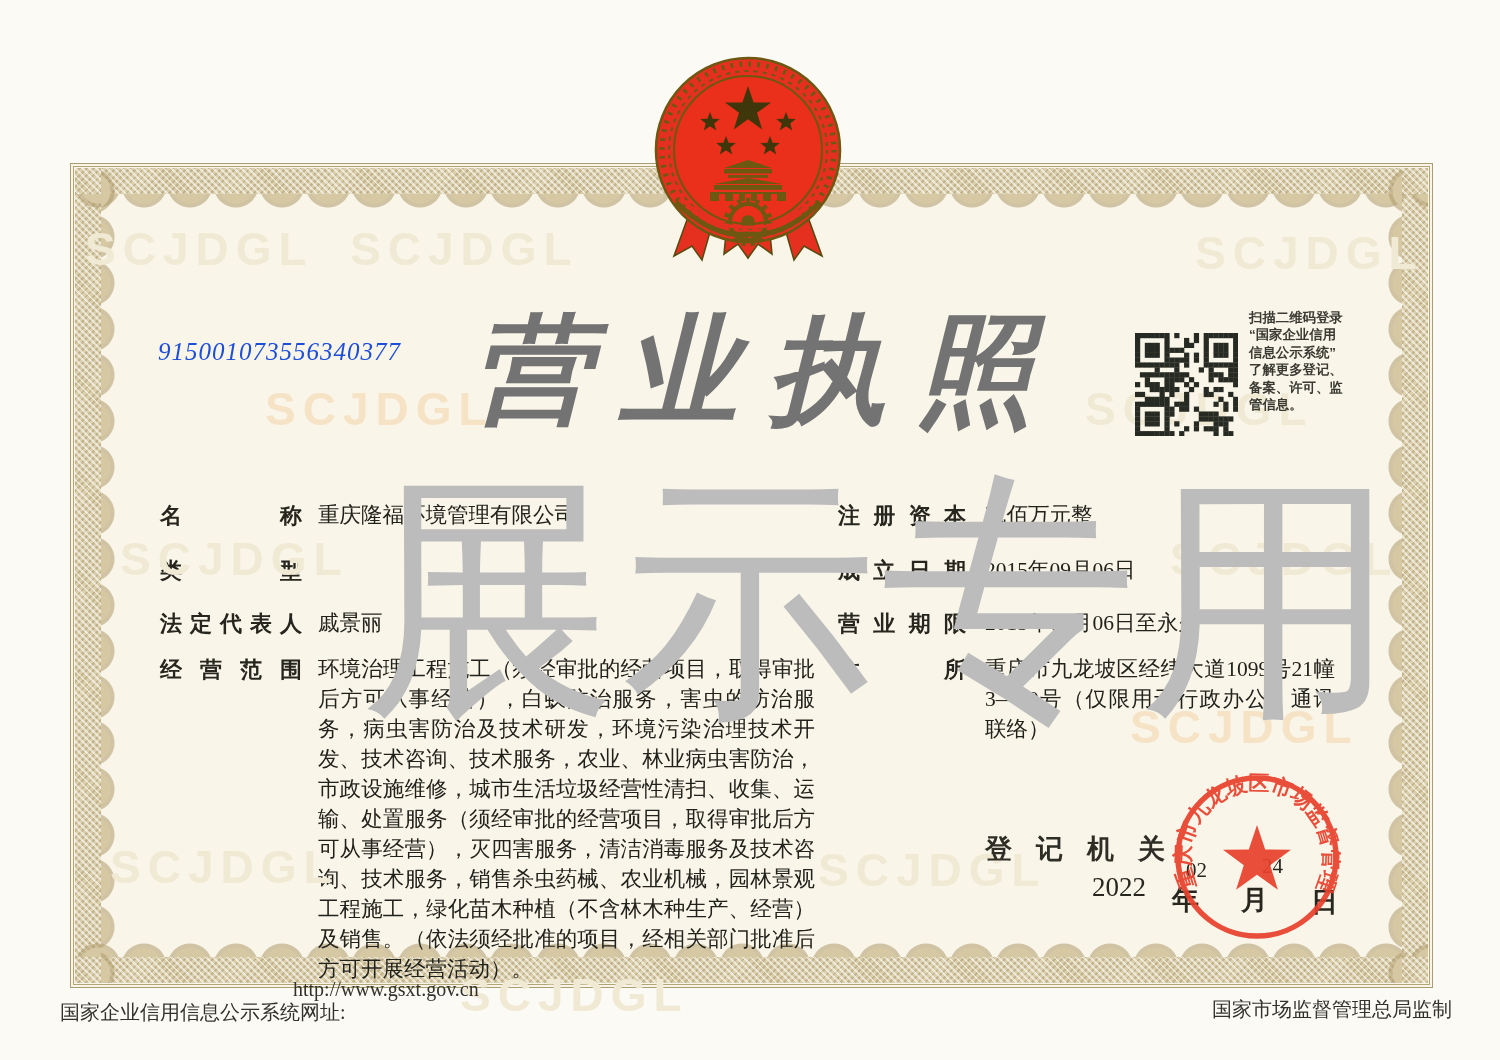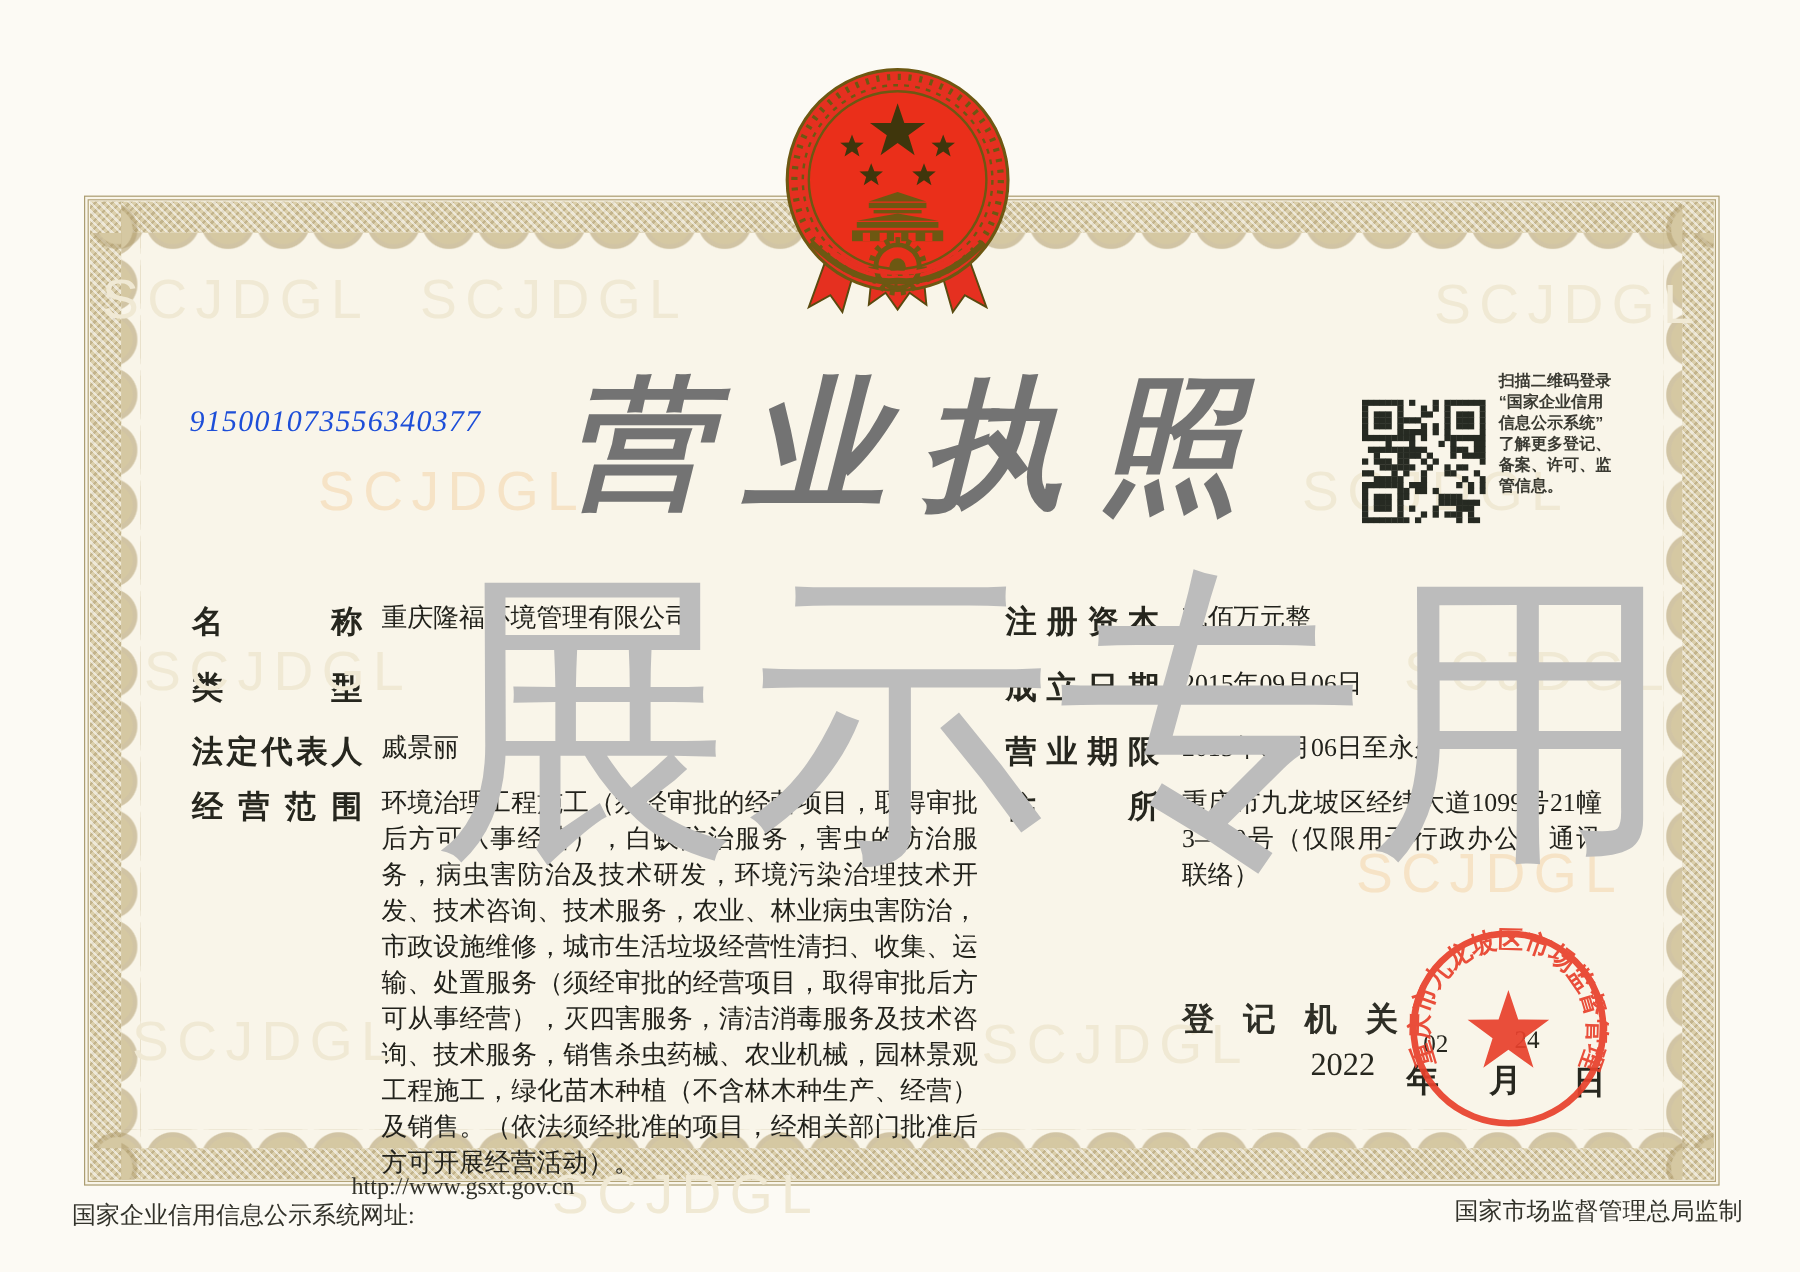--- a/index.html
+++ b/index.html
@@ -27,37 +27,37 @@
         background-size:46px 16px;background-repeat:repeat-x;}
   .sc.l{top:4px;bottom:4px;left:30px;width:16px;
         background:radial-gradient(circle at -9px 50%,#d5c8a2 0 18px,rgba(0,0,0,0) 19px),
                    radial-gradient(circle at -9px 50%,rgba(176,156,108,.55) 0 22px,rgba(0,0,0,0) 23px);
         background-size:16px 46px;background-repeat:repeat-y;}
   .sc.r{top:4px;bottom:4px;right:30px;width:16px;
         background:radial-gradient(circle at 25px 50%,#d5c8a2 0 18px,rgba(0,0,0,0) 19px),
                    radial-gradient(circle at 25px 50%,rgba(176,156,108,.55) 0 22px,rgba(0,0,0,0) 23px);
         background-size:16px 46px;background-repeat:repeat-y;}
   
-  .ghost{position:absolute;font-weight:normal;font-size:46px;letter-spacing:7px;color:#f0e9d4;z-index:1;}
+  .ghost{position:absolute;font-weight:bold;font-size:46px;letter-spacing:7px;color:#f0e9d4;z-index:1;}
   .ghost.o{color:#f6e3c6;}
   
   .wm{position:absolute;left:360px;top:452px;z-index:2;font-size:258px;line-height:1.15;
       font-weight:400;color:#bcbcbc;letter-spacing:2px;white-space:nowrap;}
   
   .emblem{position:absolute;left:648px;top:54px;width:200px;height:214px;z-index:5;}
   
   .code-blk{position:absolute;left:158px;top:328px;z-index:3;}
   .code-label{font-size:22px;font-weight:600;letter-spacing:9px;color:#30302a;}
   .code-num{margin-top:10px;font-family:"Liberation Serif",serif;font-size:25px;letter-spacing:1px;color:#1d4ed8;font-style:italic;}
   .title{position:absolute;left:472px;top:292px;z-index:3;font-size:118px;font-weight:900;
          letter-spacing:30px;color:#737373;white-space:nowrap;font-style:italic;}
   .qr{position:absolute;left:1135px;top:333px;width:103px;height:103px;z-index:3;}
   .qr-caption{position:absolute;left:1249px;top:309px;width:102px;z-index:3;font-size:13.4px;
               line-height:1.3;color:#3a3a32;white-space:pre-line;font-weight:600;}
-  .f-label{position:absolute;font-size:26px;font-weight:700;color:#26261e;
+  .f-label{position:absolute;font-size:22px;font-weight:700;color:#26261e;
            text-align:justify;text-align-last:justify;}
   .f-label.lft{left:160px;width:142px;}
   .f-label.rgt{left:838px;width:128px;}
   .f-value{position:absolute;font-family:"Liberation Serif",serif;font-size:21.5px;color:#22221c;
            line-height:30px;}
   .f-value.lft{left:318px;width:497px;}
   .f-value.rgt{left:985px;width:350px;}
   .just{text-align:justify;}
   
   .reg-label{position:absolute;left:985px;top:831px;z-index:3;font-size:27px;font-weight:600;

